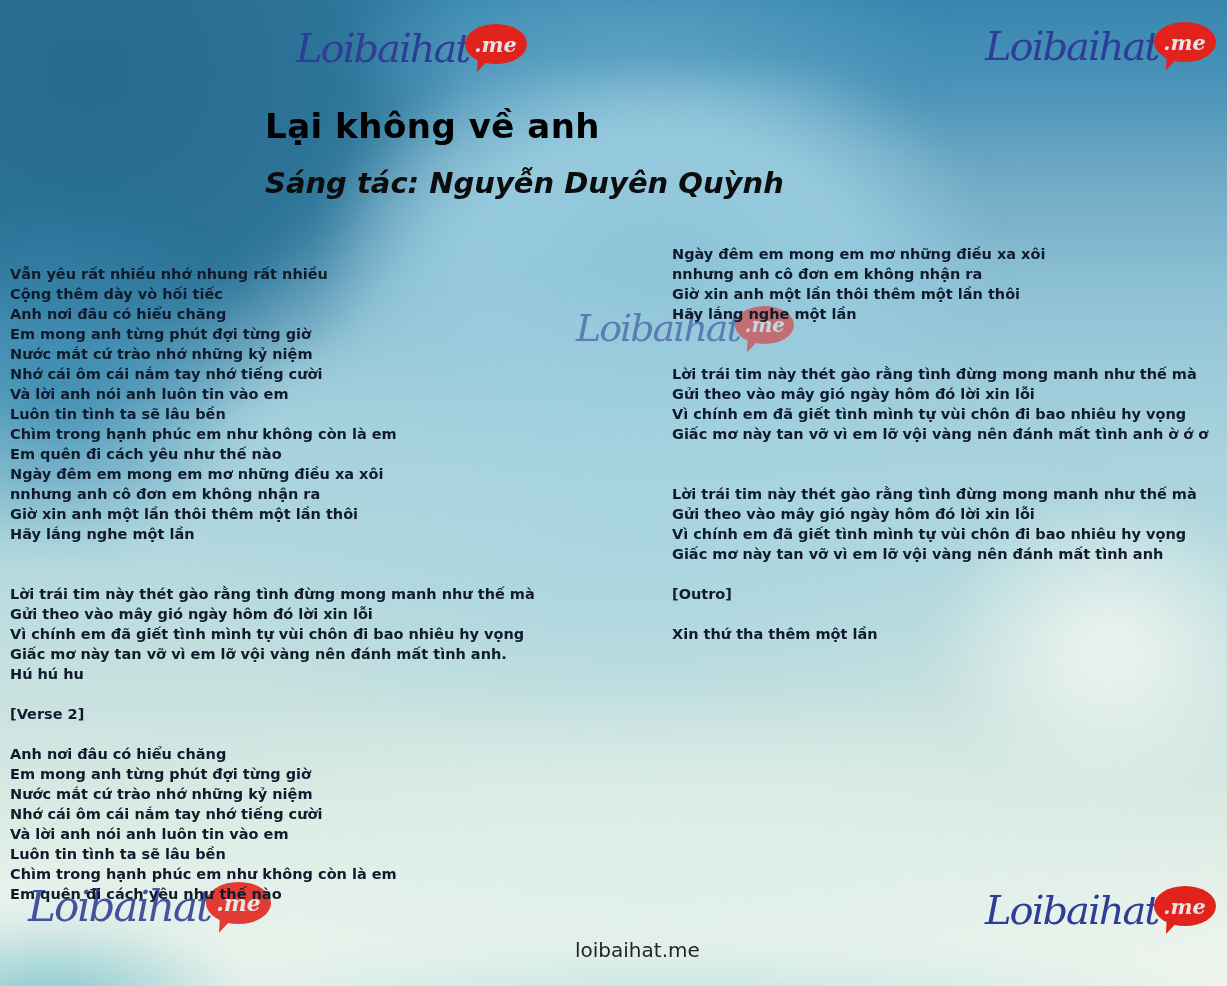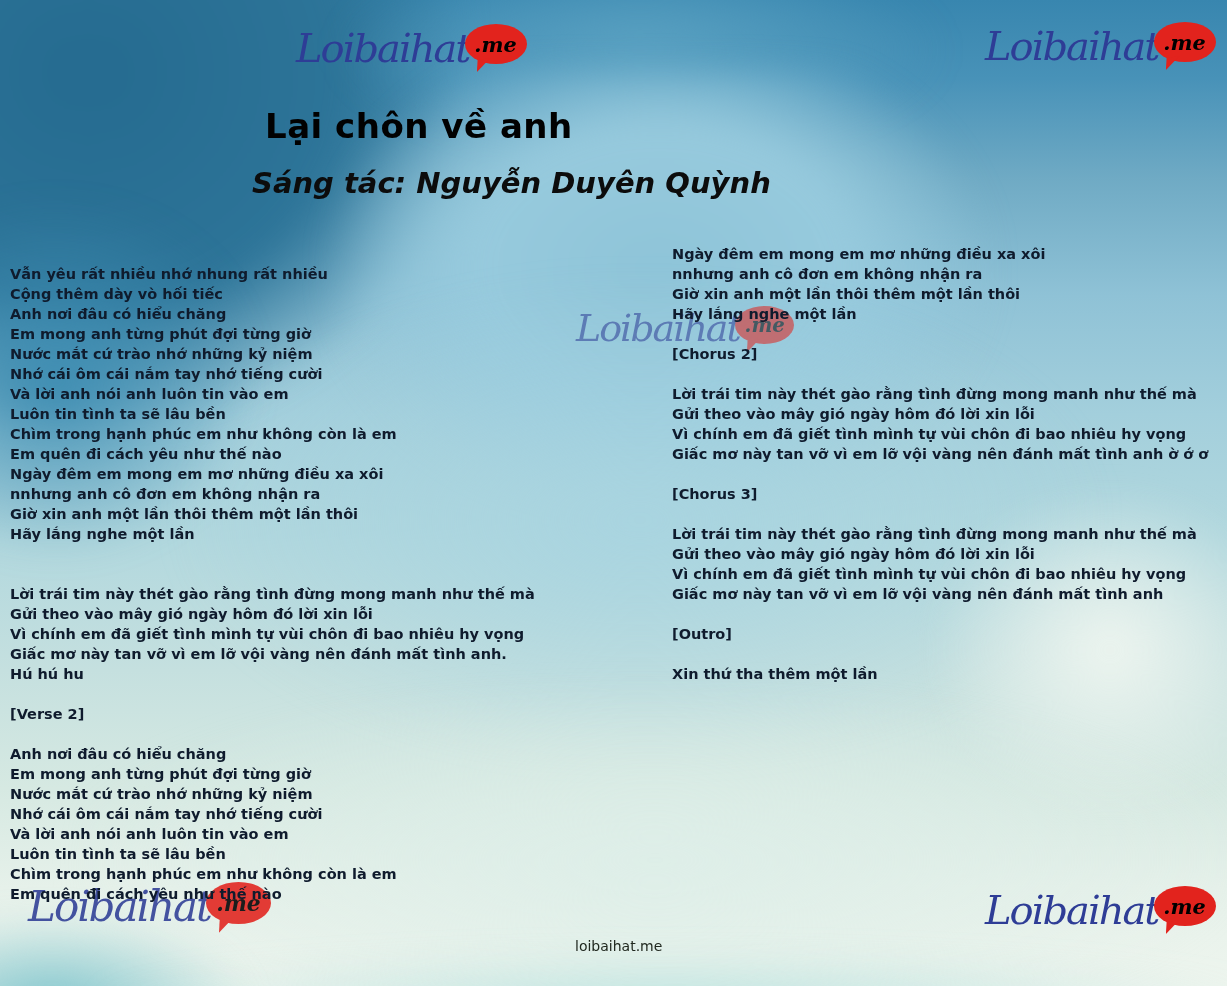--- a/index.html
+++ b/index.html
@@ -37,21 +37,21 @@
     background:radial-gradient(ellipse at 50% 70%, rgba(150,214,214,0.55) 0%, rgba(150,214,214,0) 75%); }
 
   
   .logo { position:absolute; z-index:2; display:flex; align-items:flex-start; white-space:nowrap; }
   .logo .script {
     font-family:"DejaVu Serif", serif; font-style:italic; font-weight:400;
     color:#2e3d96; letter-spacing:-2px; line-height:1.1;
   }
   .logo .bubble {
     position:relative; display:flex; align-items:center; justify-content:center;
-    background:#e2231d; color:#000000; border-radius:50%;
+    background:#e2231d; color:#e5e5e5; border-radius:50%;
     width:1.55em; height:1.0em; margin-left:-0.12em; margin-top:-0.05em;
     font-family:"DejaVu Serif", serif; font-style:italic; font-weight:700;
   }
   .logo .bubble .bubble-text { font-size:0.52em; }
   .logo .bubble::after {
     content:""; position:absolute; bottom:-0.18em; left:0.28em;
     width:0.4em; height:0.3em; background:#e2231d;
     clip-path:polygon(0 100%, 95% 0, 15% 0);
     transform:rotate(-8deg);
   }
@@ -60,39 +60,39 @@
   .logo-watermark-mid { left:576px; top:308px; font-size:38px; opacity:0.55; z-index:1; }
   .logo-watermark-bottom-left { left:28px; top:884px; font-size:42px; opacity:0.88; z-index:1; }
   .logo-bottom-right { left:985px; top:888px; font-size:40px; }
 
   
   .page-title {
     position:absolute; left:265px; top:106px; z-index:2;
     font-size:34px; font-weight:700; color:#010101; letter-spacing:0.5px;
   }
   .composer {
-    position:absolute; left:252px; top:166px; z-index:2;
+    position:absolute; left:265px; top:166px; z-index:2;
     font-size:29px; font-weight:700; font-style:italic; color:#0c0c0c;
   }
 
   
   .col { position:absolute; top:244px; z-index:2; }
   .col-left  { left:10px;  width:620px; }
   .col-right { left:672px; width:548px; }
   .line {
     height:20px; line-height:20px;
     font-size:14.5px; font-weight:700; color:#0f1b2d;
     white-space:nowrap;
   }
   .line.heading { color:#0f1b2d; }
 
   
   .footer-url {
     position:absolute; left:575px; top:938px; z-index:2;
-    font-size:14px; font-weight:400; color:#20281f;text-align:center;
+    font-size:20px; font-weight:400; color:#20281f;text-align:center;
   }
 </style>
 </head>
 <body>
 
 <div class="bg">
   <div class="blob blob-dark-topleft"></div>
   <div class="blob blob-dark-leftmid"></div>
   <div class="blob blob-light-topcenter"></div>
   <div class="blob blob-light-center"></div>
@@ -131,21 +131,21 @@
   </span>
 </div>
 
 <div class="logo logo-bottom-right">
   <span class="script">Loibaihat</span>
   <span class="bubble">
     <span class="bubble-text">.me</span>
   </span>
 </div>
 
-<h1 class="page-title">Lại chôn về anh</h1>
+<h1 class="page-title">Lại không về anh</h1>
 <h2 class="composer">Sáng tác: Nguyễn Duyên Quỳnh</h2>
 
 <div class="col col-left">
     <div class="line">&nbsp;</div>
     <div class="line">Vẫn yêu rất nhiều nhớ nhung rất nhiều</div>
     <div class="line">Cộng thêm dày vò hối tiếc</div>
     <div class="line">Anh nơi đâu có hiểu chăng</div>
     <div class="line">Em mong anh từng phút đợi từng giờ</div>
     <div class="line">Nước mắt cứ trào nhớ những kỷ niệm</div>
     <div class="line">Nhớ cái ôm cái nắm tay nhớ tiếng cười</div>
@@ -175,28 +175,26 @@
     <div class="line">Luôn tin tình ta sẽ lâu bền</div>
     <div class="line">Chìm trong hạnh phúc em như không còn là em</div>
     <div class="line">Em quên đi cách yêu như thế nào</div>
   </div>
 <div class="col col-right">
     <div class="line">Ngày đêm em mong em mơ những điều xa xôi</div>
     <div class="line">nnhưng anh cô đơn em không nhận ra</div>
     <div class="line">Giờ xin anh một lần thôi thêm một lần thôi</div>
     <div class="line">Hãy lắng nghe một lần</div>
     <div class="line">&nbsp;</div>
-    <div class="line heading">[Chorus 2]</div>
     <div class="line">&nbsp;</div>
     <div class="line">Lời trái tim này thét gào rằng tình đừng mong manh như thế mà</div>
     <div class="line">Gửi theo vào mây gió ngày hôm đó lời xin lỗi</div>
     <div class="line">Vì chính em đã giết tình mình tự vùi chôn đi bao nhiêu hy vọng</div>
     <div class="line">Giấc mơ này tan vỡ vì em lỡ vội vàng nên đánh mất tình anh ờ ớ ơ</div>
     <div class="line">&nbsp;</div>
-    <div class="line heading">[Chorus 3]</div>
     <div class="line">&nbsp;</div>
     <div class="line">Lời trái tim này thét gào rằng tình đừng mong manh như thế mà</div>
     <div class="line">Gửi theo vào mây gió ngày hôm đó lời xin lỗi</div>
     <div class="line">Vì chính em đã giết tình mình tự vùi chôn đi bao nhiêu hy vọng</div>
     <div class="line">Giấc mơ này tan vỡ vì em lỡ vội vàng nên đánh mất tình anh</div>
     <div class="line">&nbsp;</div>
     <div class="line heading">[Outro]</div>
     <div class="line">&nbsp;</div>
     <div class="line">Xin thứ tha thêm một lần</div>
   </div>

